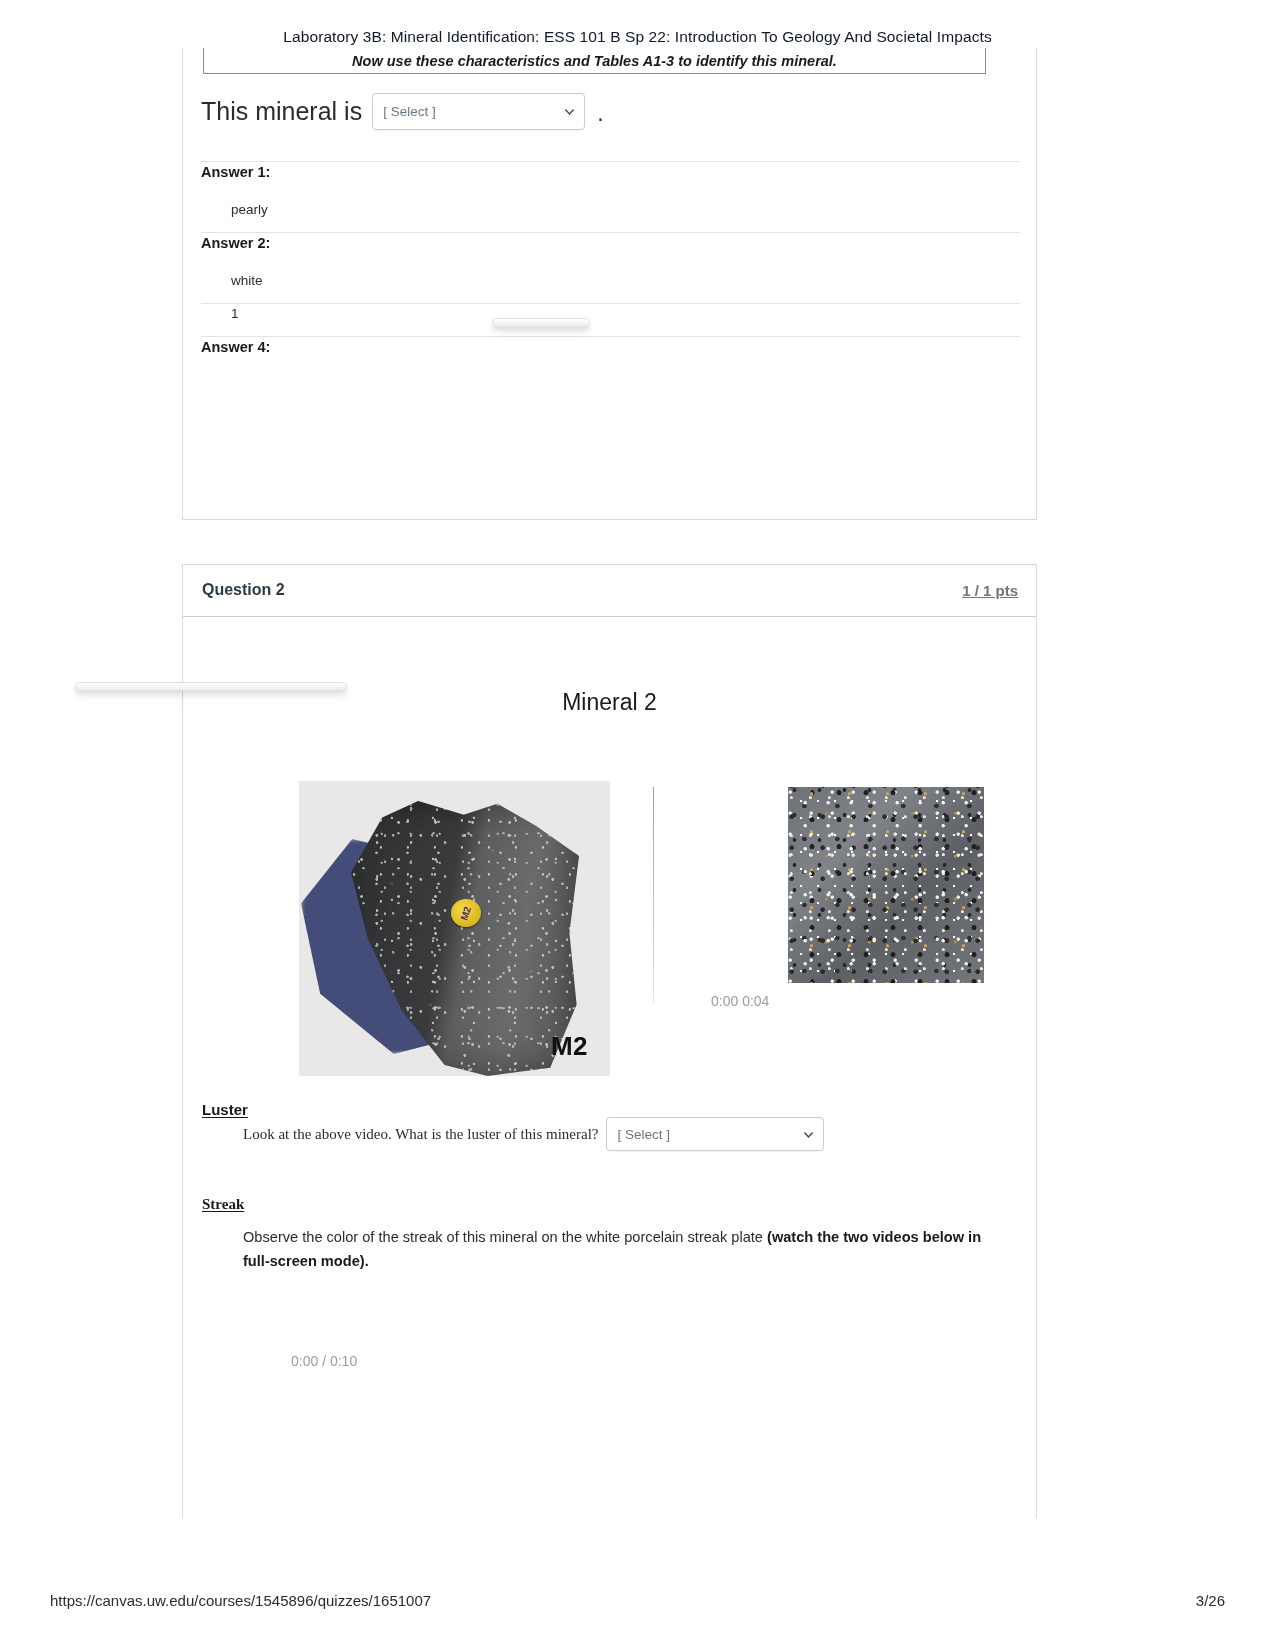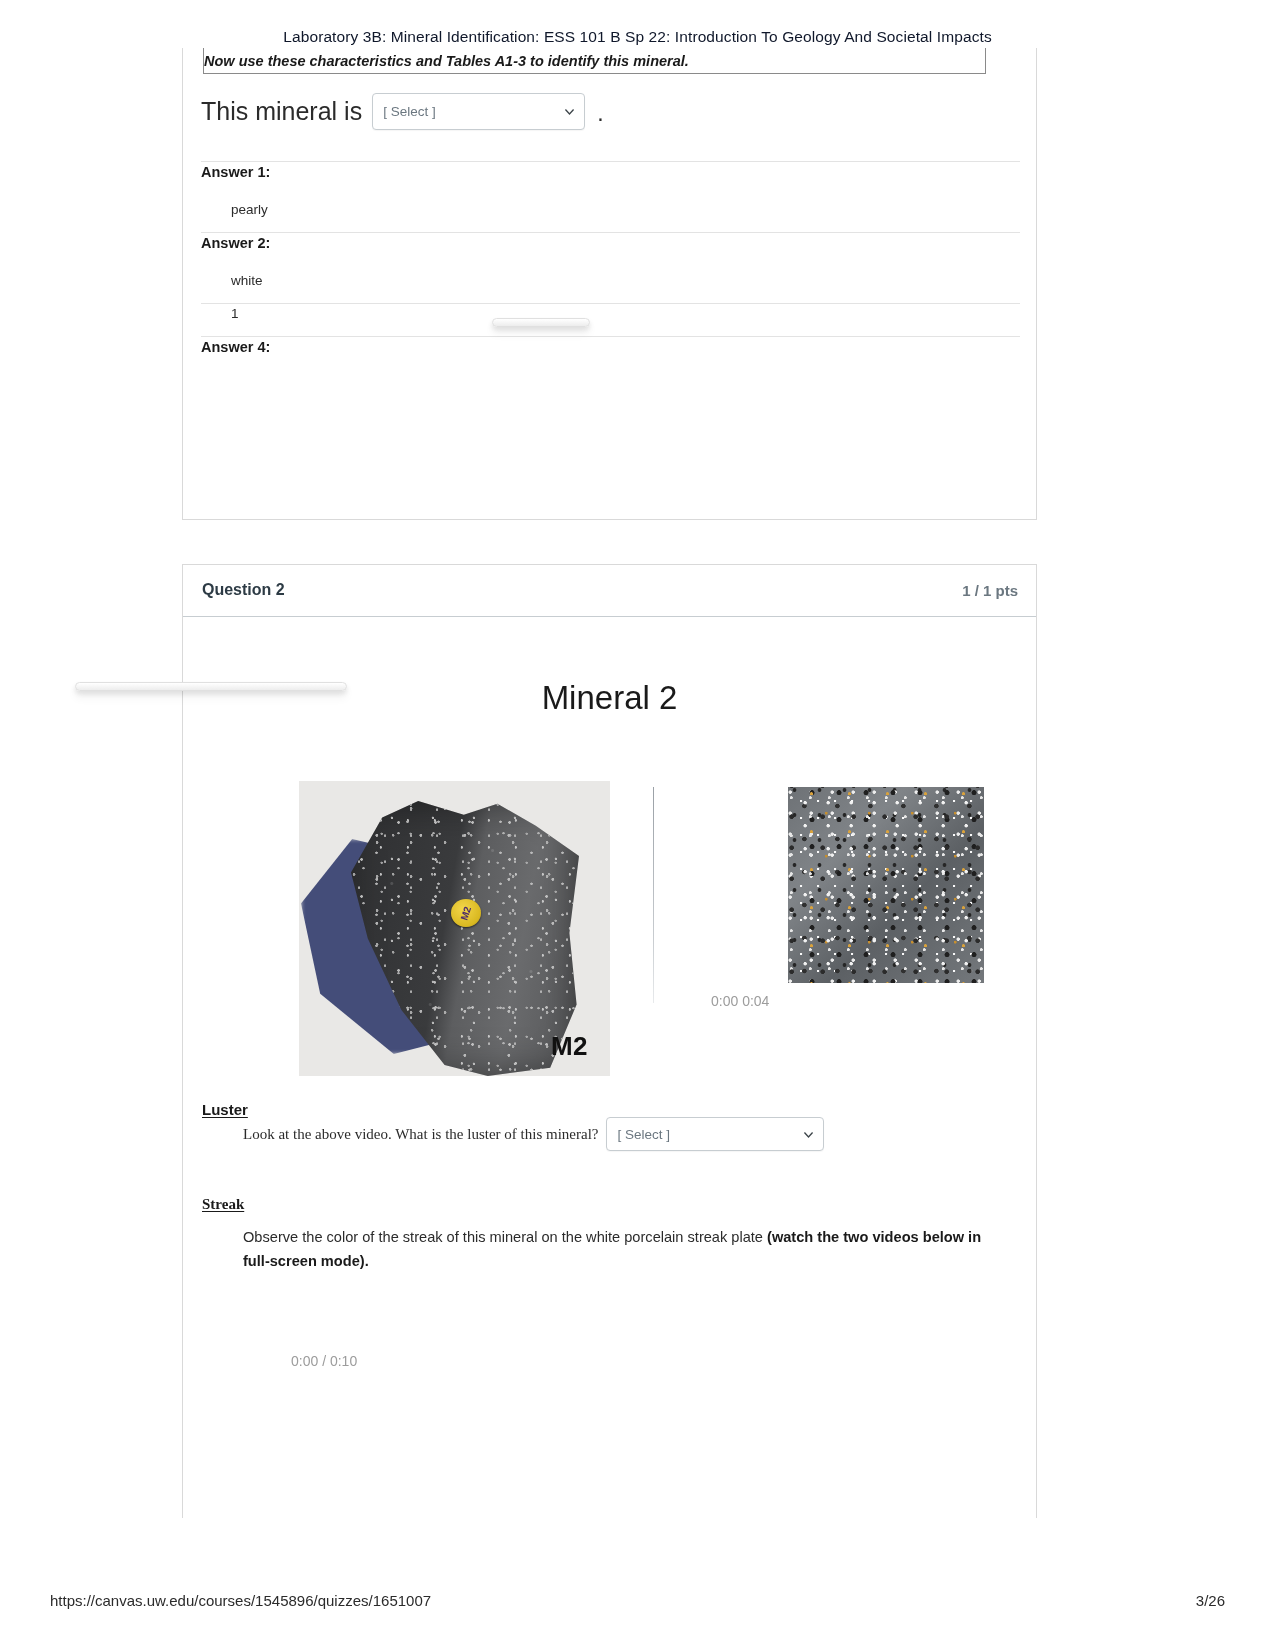--- a/index.html
+++ b/index.html
@@ -53,21 +53,21 @@
     border-top: none;
   }
   .inner-box {
     position: absolute;
     left: 20px; top: 0px;
     width: 783px; height: 26px;
     border: 1px solid #8a8a8a;
     border-top: none;
     display: flex;
     align-items: center;
-    justify-content: flex-start;
+    justify-content: center;
   }
   .inner-box .prompt {
     font-size: 14.5px;
     font-weight: bold;
     font-style: italic;
     color: #1a1a1a;
     text-align: center;
   }
 
   .mineral-is-row {
@@ -153,29 +153,30 @@
     font-size: 16px;
     font-weight: bold;
     color: #2d3b45;
   }
   .q-header .q-points {
     position: absolute;
     right: 18px; top: 17px;
     font-size: 15px;
     font-weight: bold;
     color: #6b7780;
+    text-decoration: underline;
   }
 
   .q-body { position: relative; height: 900px; }
 
   .mineral-title {
     position: absolute;
-    left: 0; right: 0; top: 62px;
+    left: 0; right: 0; top: 72px;
     text-align: center;
-    font-size: 33px;
+    font-size: 23px;
     color: #1a1a1a;
     font-weight: 400;
   }
 
   
   .specimen {
     position: absolute;
     left: 76px; top: 148px;
     width: 311px; height: 295px;
     background: #e9e8e6;

